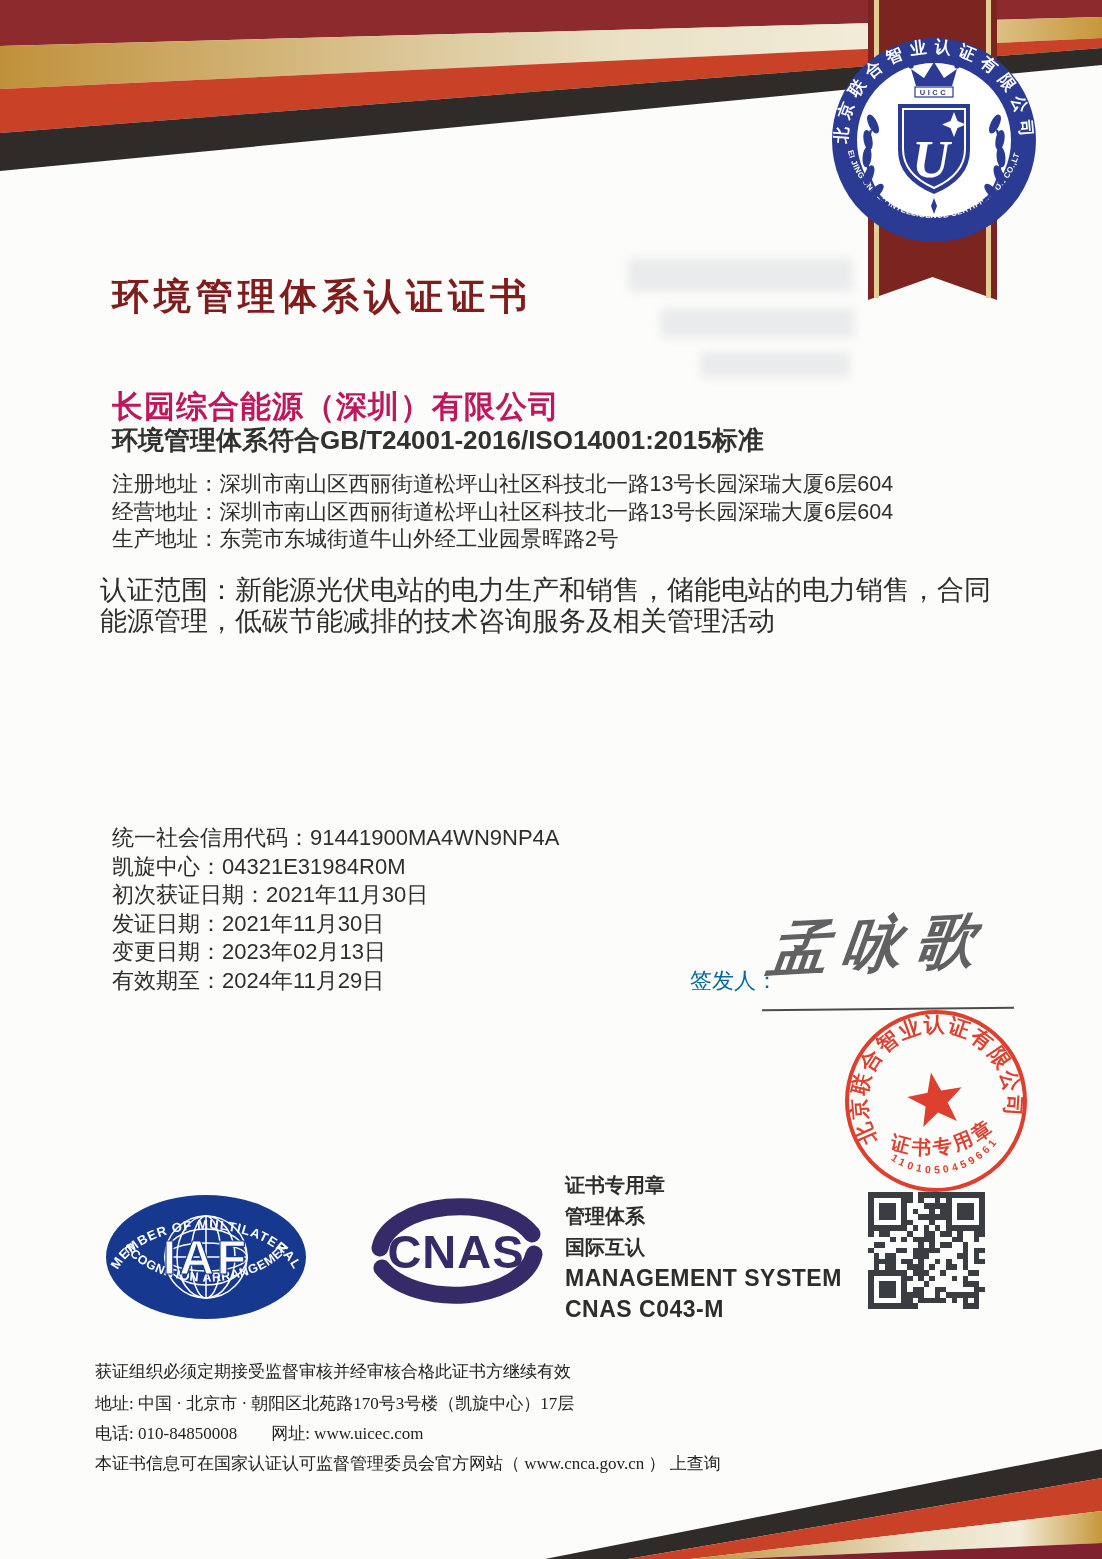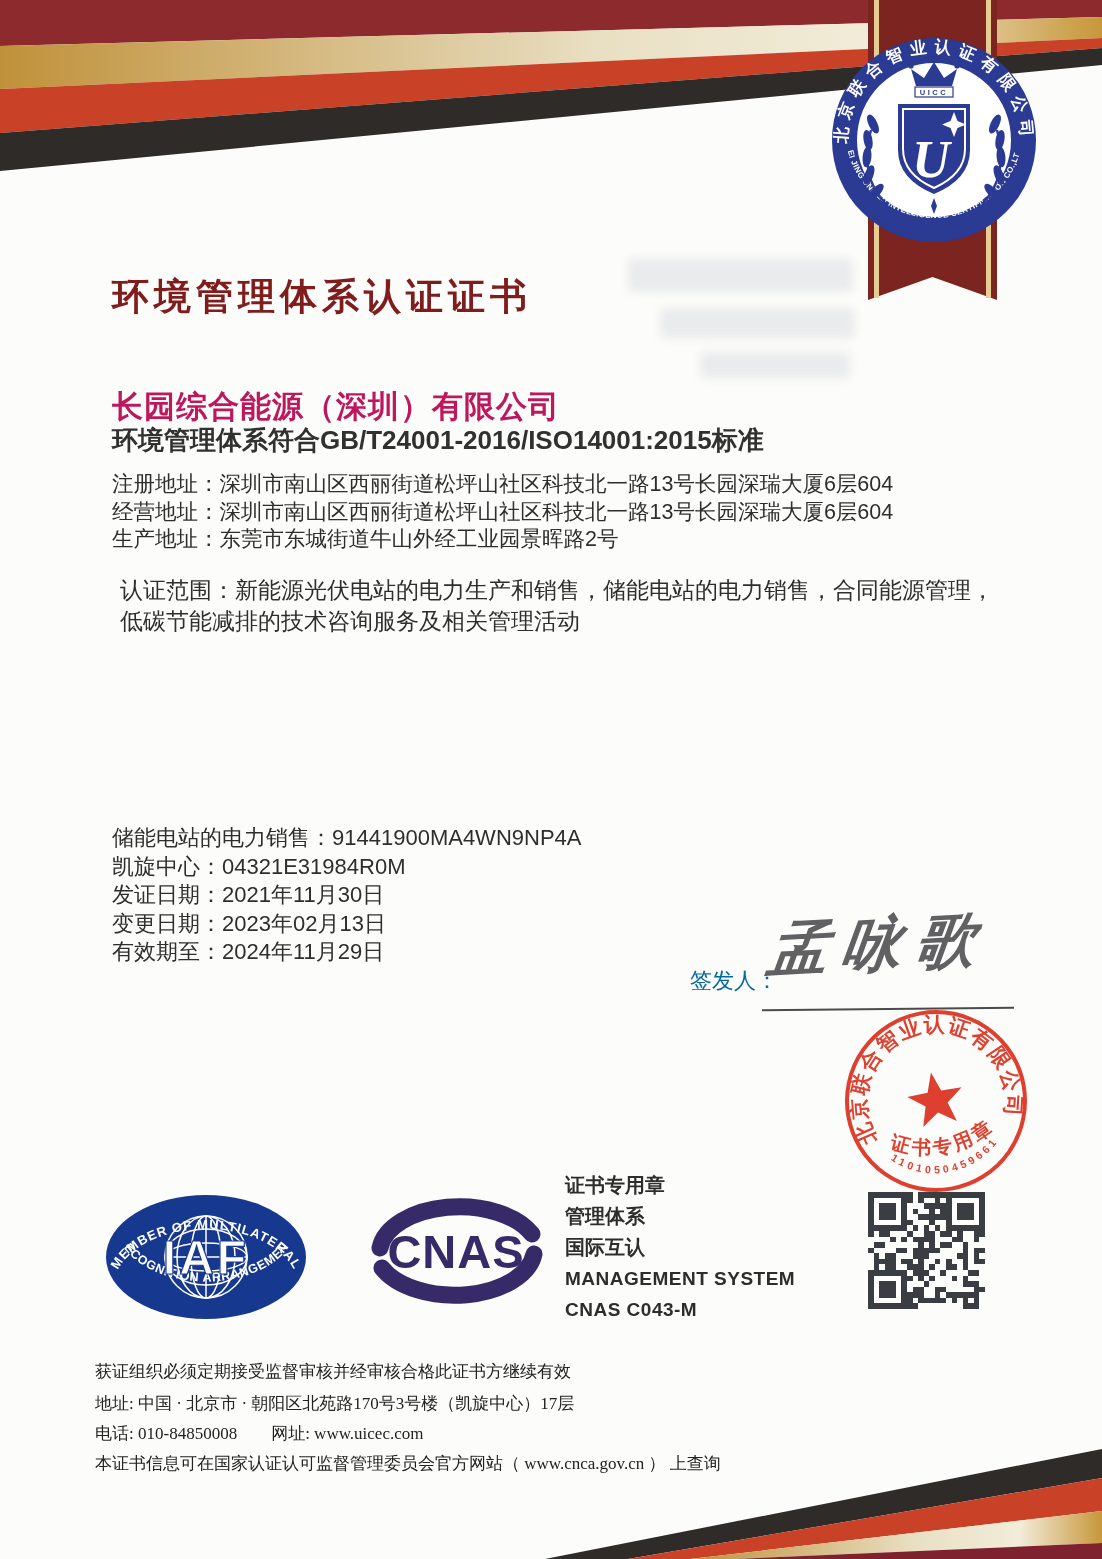--- a/index.html
+++ b/index.html
@@ -8,33 +8,33 @@
     background:#fcfcfa;overflow:hidden;
     font-family:"Liberation Sans","DejaVu Sans",sans-serif;
     color:#333;
   }
   .abs{position:absolute;}
   
   .cert-title{left:112px;top:272px;font-size:37px;font-weight:bold;color:#7f1d1d;letter-spacing:5px;}
   .company-name{left:112px;top:377px;font-size:31px;font-weight:bold;color:#be185d;letter-spacing:1px;margin-top:9px;}
   .standard-line{left:112px;top:423px;font-size:26px;font-weight:bold;color:#313131;}
   .addr-block{left:112px;top:471px;font-size:21.5px;color:#2e2e2e;line-height:27.5px;}
-  .scope-block{left:120px;top:575px;width:895px;font-size:23px;color:#2e2e2e;line-height:31px;}
+  .scope-block{left:100px;top:575px;width:895px;font-size:27px;color:#2e2e2e;line-height:31px;}
   .reg-block{left:112px;top:824px;font-size:22px;color:#2e2e2e;line-height:28.6px;}
   .issuer-label{left:690px;top:966px;font-size:22px;color:#0369a1;}
   .signature{
     left:768px;top:905px;font-size:60px;color:#4c4c50;
     font-family:"DejaVu Serif","Liberation Serif",serif;
     font-style:italic;font-weight:bold;letter-spacing:14px;
     transform:rotate(-3deg) skewX(-10deg);opacity:.88;
   }
   .signature-underline{left:762px;top:1008px;width:252px;height:2px;background:#4b4b4b;transform:rotate(-.6deg);}
   .accred-text{left:565px;top:1170px;line-height:31px;}
   .accred-text .cn{font-size:20px;font-weight:bold;color:#2d2d2d;}
-  .accred-text .en{font-size:19px;font-weight:bold;color:#2d2d2d;letter-spacing:.5px;}
+  .accred-text .en{font-size:23px;font-weight:bold;color:#2d2d2d;letter-spacing:.5px;}
   .footer-block{left:95px;font-size:17px;color:#222;font-family:"Liberation Serif","DejaVu Serif",serif;text-align:center;}
   .f1{top:1360px;} .f2{top:1392px;} .f3{top:1422px;} .f4{top:1452px;}
   
   .hdr-svg{left:0;top:0;}
   .badge-svg{left:790px;top:0;}
   .corner-svg{left:0;top:1400px;}
   .seal-svg{left:843px;top:1008px;transform:rotate(-10deg);opacity:.94;}
   .qr-svg{left:868px;top:1192px;}
   .iaf-svg{left:102px;top:1190px;}
   .cnas-svg{left:364px;top:1188px;}
@@ -137,22 +137,23 @@
 
   <div class="abs addr-block">
     <div>注册地址：深圳市南山区西丽街道松坪山社区科技北一路13号长园深瑞大厦6层604</div>
     <div>经营地址：深圳市南山区西丽街道松坪山社区科技北一路13号长园深瑞大厦6层604</div>
     <div>生产地址：东莞市东城街道牛山外经工业园景晖路2号</div>
   </div>
 
   <div class="abs scope-block">认证范围：新能源光伏电站的电力生产和销售，储能电站的电力销售，合同能源管理，低碳节能减排的技术咨询服务及相关管理活动</div>
 
   <div class="abs reg-block">
-    <div>储能电站的电力销售：91441900MA4WN9NP4A</div>
+    <div>统一社会信用代码：91441900MA4WN9NP4A</div>
     <div>凯旋中心：04321E31984R0M</div>
+    <div>初次获证日期：2021年11月30日</div>
     <div>发证日期：2021年11月30日</div>
     <div>变更日期：2023年02月13日</div>
     <div>有效期至：2024年11月29日</div>
   </div>
 
   <div class="abs issuer-label">签发人：</div>
   <div class="abs signature">孟咏歌</div>
   <div class="abs signature-underline"></div>
 
   <svg class="abs seal-svg" width="186" height="186" viewBox="0 0 186 186">

